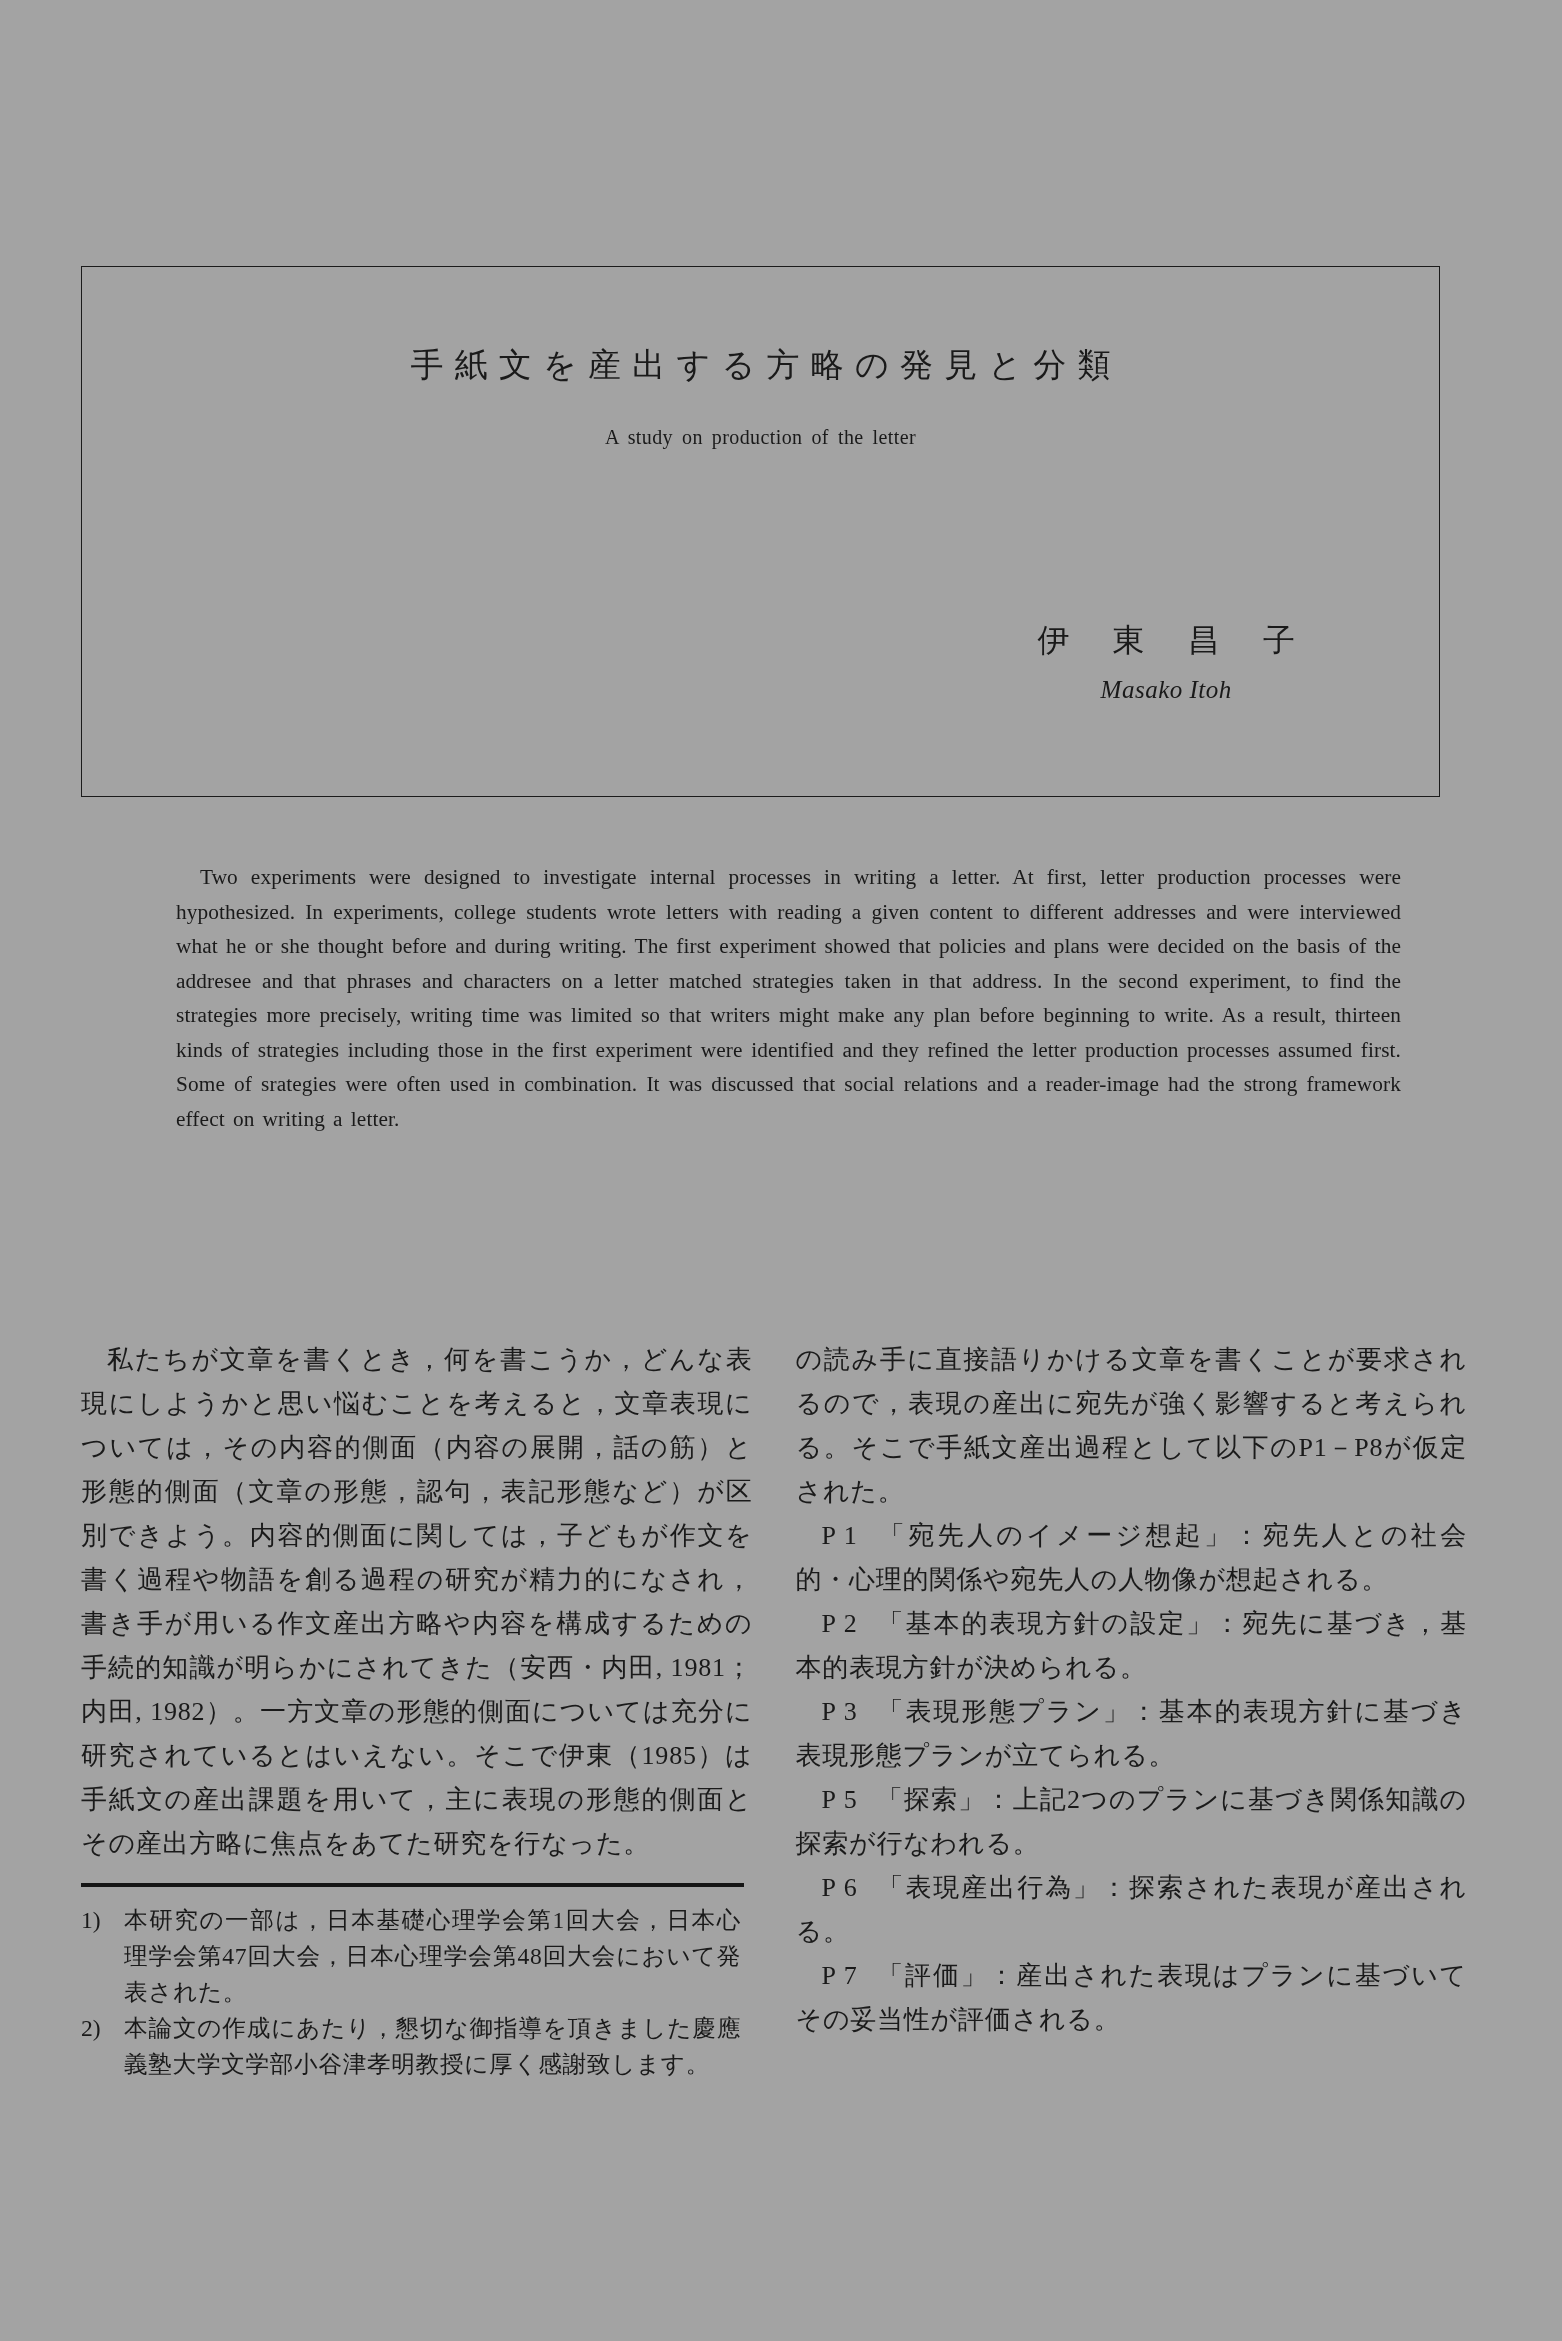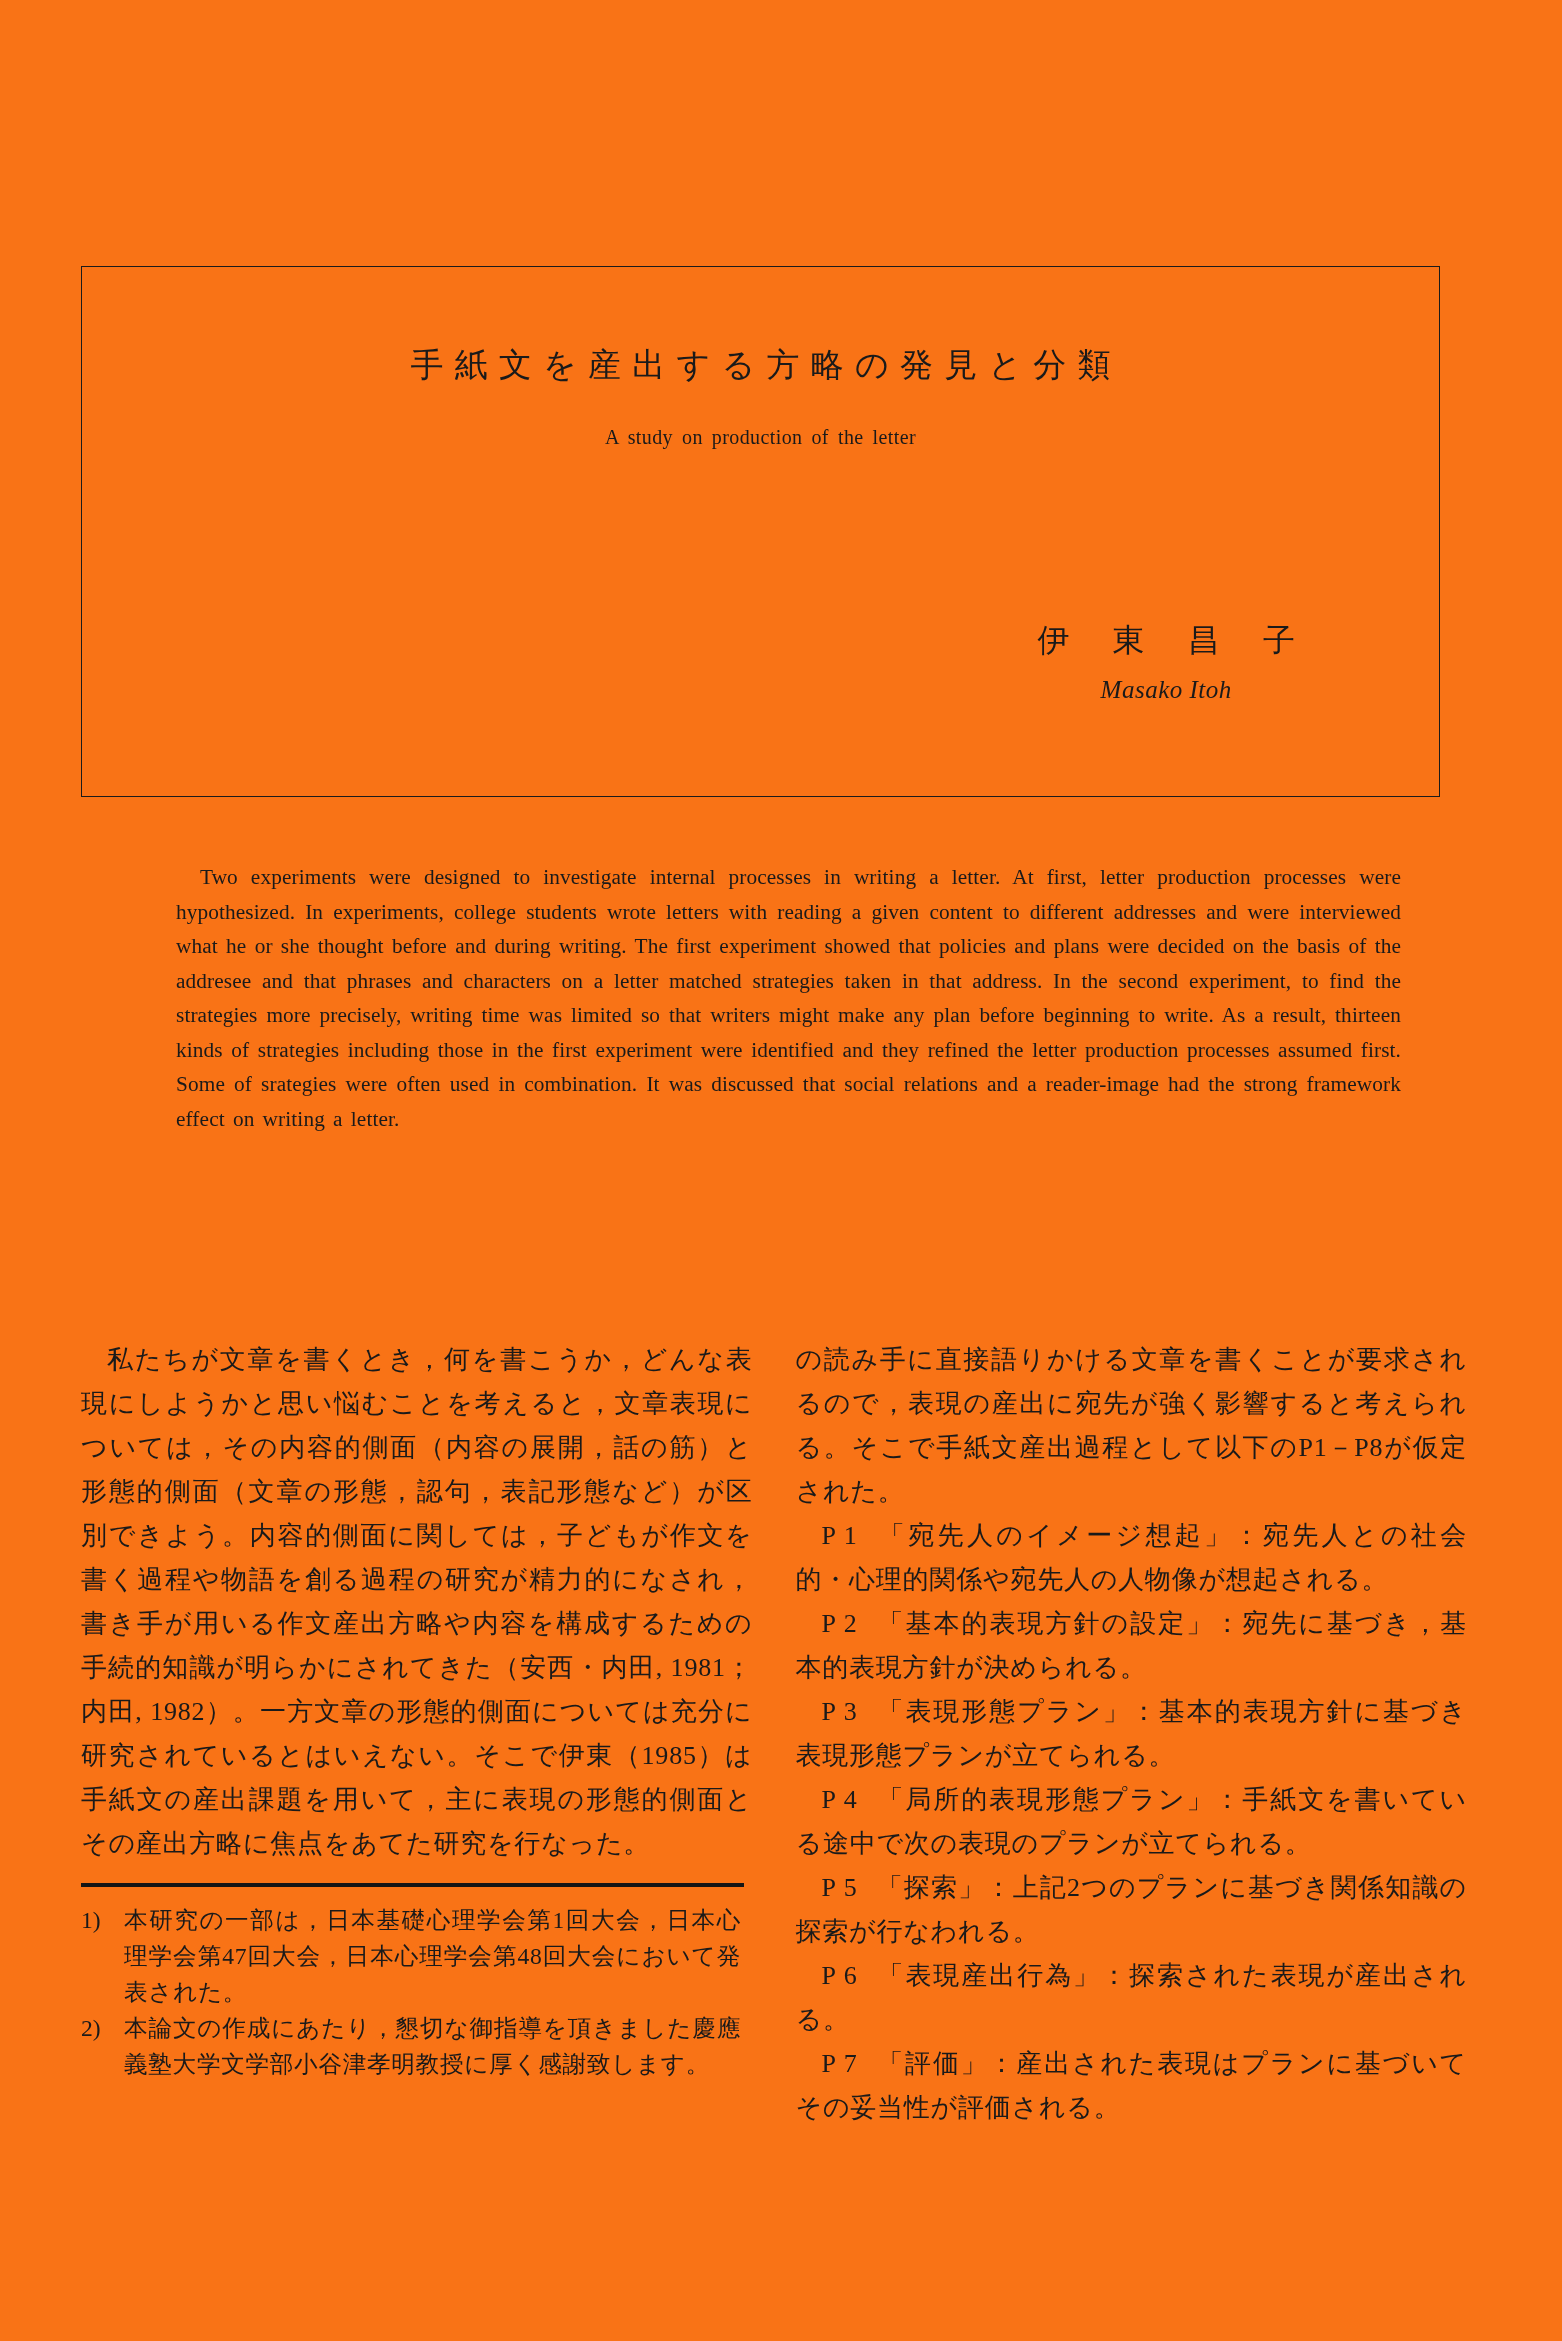--- a/index.html
+++ b/index.html
@@ -5,21 +5,21 @@
   html, body {
     margin: 0;
     padding: 0;
     background: #f4f4f2;
   }
   .page {
     position: relative;
     width: 1563px;
     height: 2342px;
     margin: 0 auto;
-    background: #f97316;
+    background: #a3a3a3;
     color: #1a1a1a;
     font-family: "Liberation Serif", "DejaVu Serif", serif;
     overflow: hidden;
   }
 
   
   .title-box {
     position: absolute;
     left: 81px;
     top: 266px;
@@ -167,23 +167,20 @@
       <p class="jp indent">
         <span class="item-label">P1</span><span>「宛先人のイメージ想起」：宛先人との社会的・心理的関係や宛先人の人物像が想起される。</span>
       </p>
       <p class="jp indent">
         <span class="item-label">P2</span><span>「基本的表現方針の設定」：宛先に基づき，基本的表現方針が決められる。</span>
       </p>
       <p class="jp indent">
         <span class="item-label">P3</span><span>「表現形態プラン」：基本的表現方針に基づき表現形態プランが立てられる。</span>
       </p>
       <p class="jp indent">
-        <span class="item-label">P4</span><span>「局所的表現形態プラン」：手紙文を書いている途中で次の表現のプランが立てられる。</span>
-      </p>
-      <p class="jp indent">
         <span class="item-label">P5</span><span>「探索」：上記2つのプランに基づき関係知識の探索が行なわれる。</span>
       </p>
       <p class="jp indent">
         <span class="item-label">P6</span><span>「表現産出行為」：探索された表現が産出される。</span>
       </p>
       <p class="jp indent">
         <span class="item-label">P7</span><span>「評価」：産出された表現はプランに基づいてその妥当性が評価される。</span>
       </p>
     </div>
 

